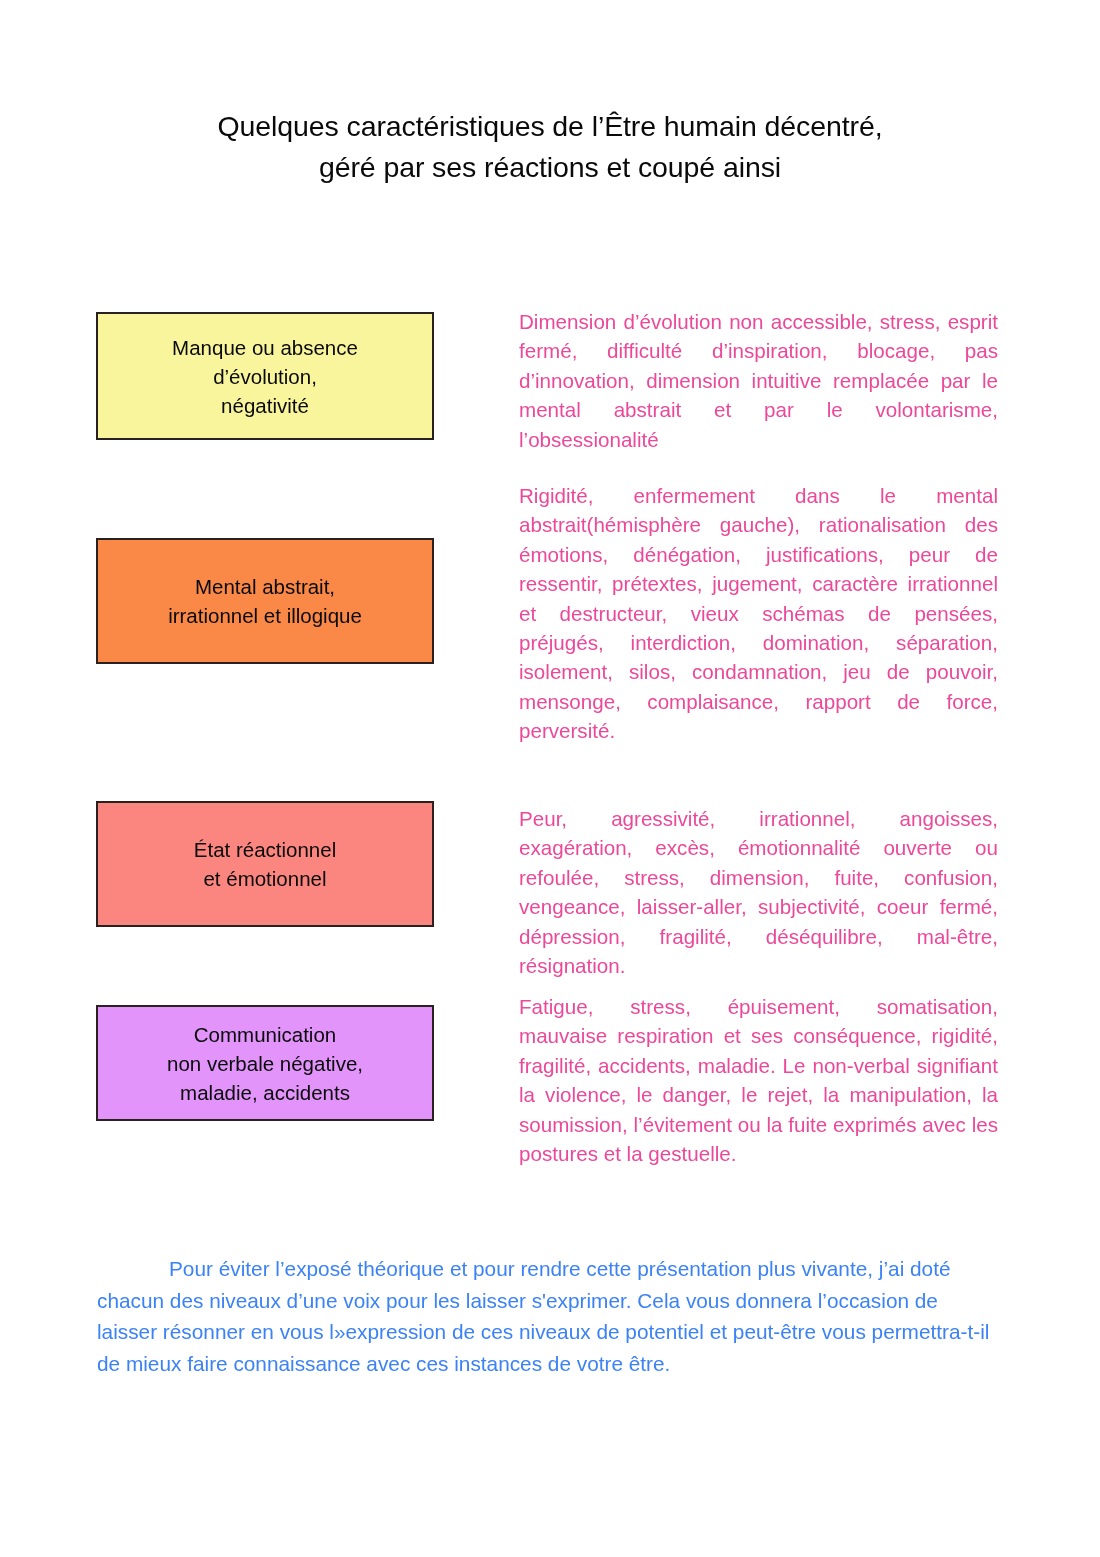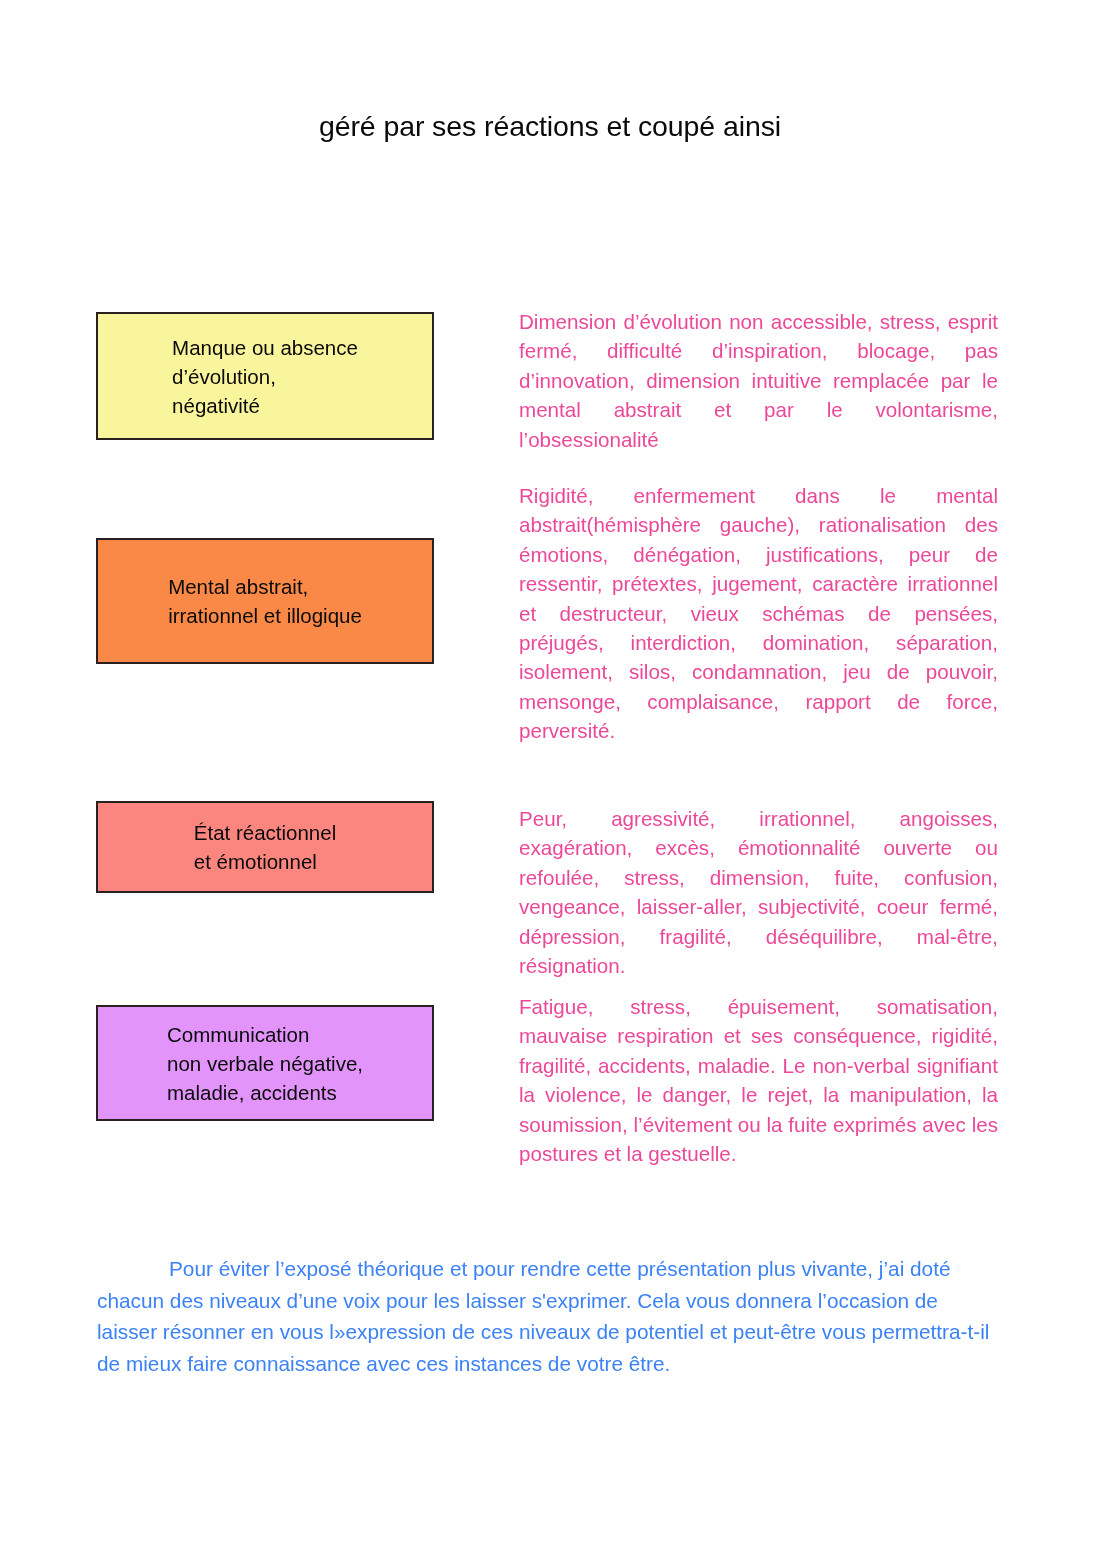--- a/index.html
+++ b/index.html
@@ -44,21 +44,21 @@
   }
   .level-box {
     position: absolute;
     left: 0;
     width: 338px;
     box-sizing: border-box;
     border: 2.5px solid #2b2020;
     display: flex;
     align-items: center;
     justify-content: center;
-    text-align: left;
+    text-align: center;
   }
   .level-box .box-text {
     font-size: 20.5px;
     line-height: 29px;
     color: #0a0a0a;
     padding: 0 6px;
     white-space: pre-line;
   }
 
   .texts-col {
@@ -95,34 +95,35 @@
     display: inline-block;
     width: 72px;
   }
 </style>
 </head>
 <body>
 
 <div id="page">
 
   <div class="title-block">
+    <div class="title-line">Quelques caractéristiques de l’Être humain décentré,</div>
     <div class="title-line">géré par ses réactions et coupé ainsi</div>
   </div>
 
   <div class="boxes-col">
     <div class="level-box" style="top: 312px; height: 128px; background-color: rgb(249, 245, 156); border-color: rgb(43, 32, 32);">
       <span class="box-text">Manque ou absence
 d’évolution,
 négativité</span>
     </div>
     <div class="level-box" style="top: 538px; height: 126px; background-color: rgb(250, 137, 72); border-color: rgb(43, 32, 32);">
       <span class="box-text">Mental abstrait,
 irrationnel et illogique</span>
     </div>
-    <div class="level-box" style="top: 801px; height: 92px; background-color: rgb(251, 134, 128); border-color: rgb(43, 32, 32);">
+    <div class="level-box" style="top: 801px; height: 126px; background-color: rgb(251, 134, 128); border-color: rgb(43, 32, 32);">
       <span class="box-text">État réactionnel
 et émotionnel</span>
     </div>
     <div class="level-box" style="top: 1005px; height: 116px; background-color: rgb(226, 148, 251); border-color: rgb(43, 32, 32);">
       <span class="box-text">Communication
 non verbale négative,
 maladie, accidents</span>
     </div>
   </div>
 

